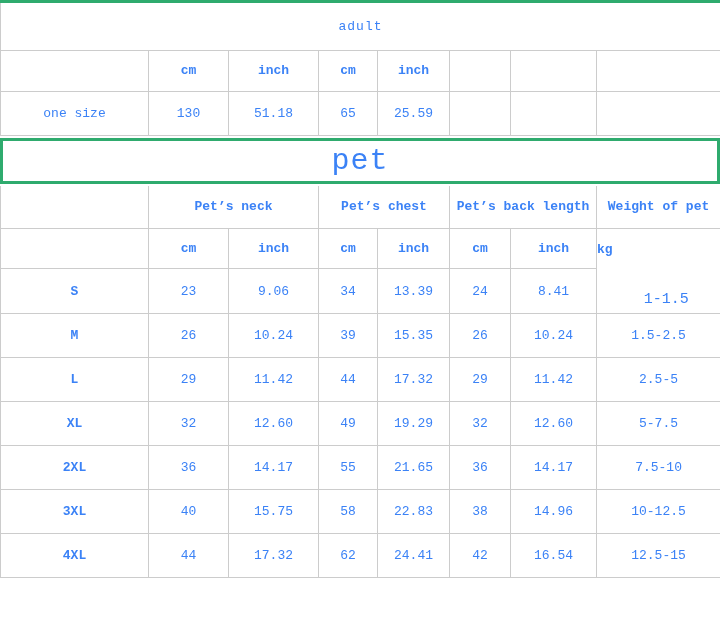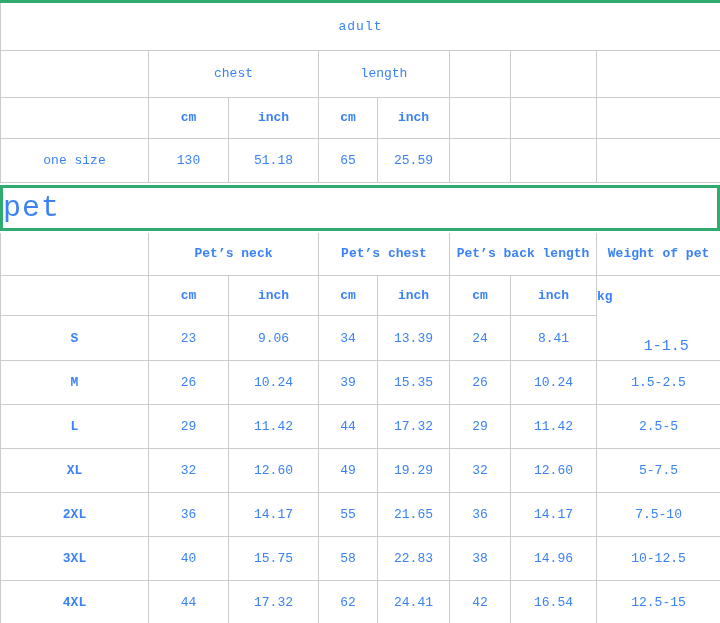--- a/index.html
+++ b/index.html
@@ -48,20 +48,21 @@
   td.value-cell { font-size: 14px; }
   
   .pet-banner {
     width: 720px;
     height: 46px;
     margin-top: 2px;
     box-sizing: border-box;
     border: 3px solid #2fab6e;
     display: flex;
     align-items: center;
+    justify-content: center;
     font-size: 30px;
     letter-spacing: 1px;
     background: #ffffff;
   }
   
   table.pet { margin-top: 2px; }
   table.pet tr.p-group td { border-top: none; }
   tr.p-group { height: 43px; }
   tr.p-units { height: 40px; }
   tr.p-data  { height: 44px; }
@@ -105,28 +106,20 @@
         <col style="width:59px">
       <col style="width:72px">
         <col style="width:61px">
         <col style="width:86px">
         <col style="width:124px">
     </colgroup>
     <tbody>
         <tr class="a-title">
       <td colspan="8" class="title-cell">adult</td>
     </tr>
-    <tr class="a-group">
-      <td></td>
-      <td colspan="2" class="group-cell">chest</td>
-      <td colspan="2" class="group-cell">length</td>
-      <td></td>
-      <td></td>
-      <td></td>
-    </tr>
     <tr class="a-units">
       <td></td>
       <td class="unit-cell">cm</td>
       <td class="unit-cell">inch</td>
       <td class="unit-cell">cm</td>
       <td class="unit-cell">inch</td>
       <td></td>
       <td></td>
       <td></td>
     </tr>

